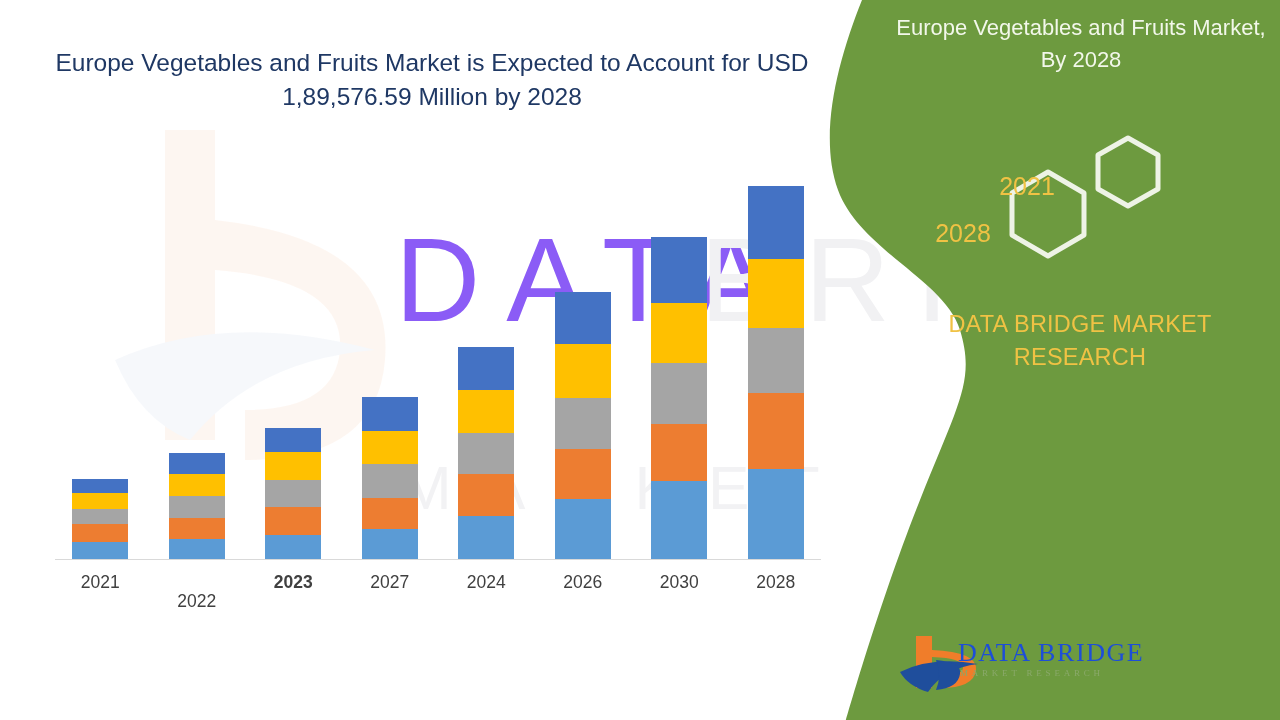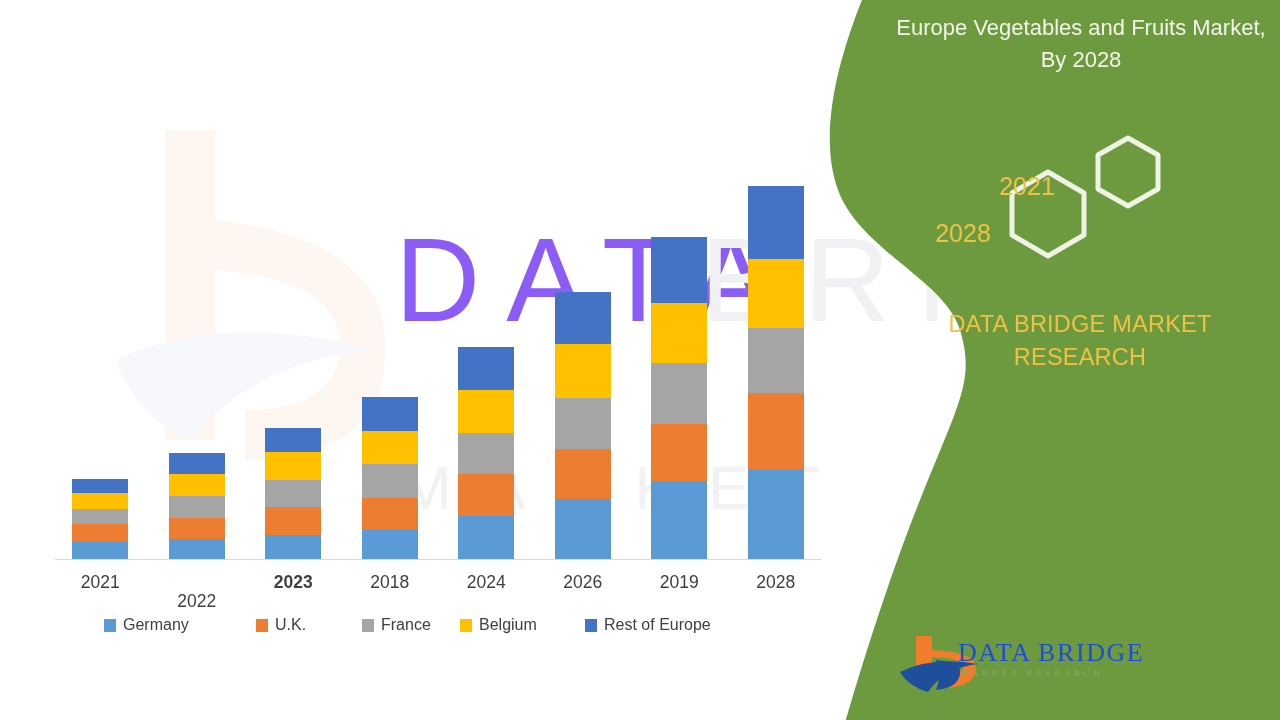--- a/index.html
+++ b/index.html
@@ -165,20 +165,21 @@
       <path d="M70 20 L120 20 L120 330 L70 330 Z" fill="#fbe3d2"></path>
       <path d="M120 110 Q300 130 290 250 Q282 350 150 350 L150 300 Q240 300 245 240 Q250 170 120 160 Z" fill="#fbe3d2"></path>
       <path d="M20 250 Q130 200 280 240 Q160 250 95 330 Q45 310 20 250 Z" fill="#e2e9f3"></path>
     </svg>
     <div class="wm-text" id="wm-data">DATA</div>
     <div class="wm-text" id="wm-bridge">BRIDGE</div>
     <div class="wm-text" id="wm-market">MARKET</div>
     <div class="wm-text" id="wm-research">RESEARCH</div>
   </div>
 
+  <div id="headline">Europe Vegetables and Fruits Market is Expected to Account for USD 1,89,576.59 Million by 2028</div>
 
   <div id="chart">
     <div id="plot">
       <div class="axis-line"></div>
 
     <div class="bar-group" style="left: 20.25px;">
           <div class="seg" style="height: 17px; background: rgb(91, 155, 213);"></div>
           <div class="seg" style="height: 18px; background: rgb(237, 125, 49);"></div>
           <div class="seg" style="height: 15px; background: rgb(165, 165, 165);"></div>
           <div class="seg" style="height: 16px; background: rgb(255, 192, 0);"></div>
@@ -233,49 +234,27 @@
           <div class="seg" style="height: 69px; background: rgb(255, 192, 0);"></div>
           <div class="seg" style="height: 73px; background: rgb(68, 114, 196);"></div>
         </div>
       </div>
   </div>
 
   <div id="xlabels">
       <div class="xlab" style="left: 8.25px;">2021</div>
       <div class="xlab" style="left: 104.75px; margin-top: 19px;">2022</div>
       <div class="xlab" style="left: 201.25px; font-weight: bold;">2023</div>
-      <div class="xlab" style="left: 297.75px;">2018</div>
+      <div class="xlab" style="left: 297.75px;">2027</div>
       <div class="xlab" style="left: 394.25px;">2024</div>
       <div class="xlab" style="left: 490.75px;">2026</div>
-      <div class="xlab" style="left: 587.25px;">2019</div>
+      <div class="xlab" style="left: 587.25px;">2030</div>
       <div class="xlab" style="left: 683.75px;">2028</div>
     </div>
 
-  <div id="legend">
-      <div class="lg-item" style="left: 52px;">
-        <span class="lg-swatch" style="background: rgb(91, 155, 213);"></span>
-        <span>Germany</span>
-      </div>
-      <div class="lg-item" style="left: 204px;">
-        <span class="lg-swatch" style="background: rgb(237, 125, 49);"></span>
-        <span>U.K.</span>
-      </div>
-      <div class="lg-item" style="left: 310px;">
-        <span class="lg-swatch" style="background: rgb(165, 165, 165);"></span>
-        <span>France</span>
-      </div>
-      <div class="lg-item" style="left: 408px;">
-        <span class="lg-swatch" style="background: rgb(255, 192, 0);"></span>
-        <span>Belgium</span>
-      </div>
-      <div class="lg-item" style="left: 533px;">
-        <span class="lg-swatch" style="background: rgb(68, 114, 196);"></span>
-        <span>Rest of Europe</span>
-      </div>
-    </div>
 
   <svg id="green-panel" viewBox="0 0 1280 720" preserveAspectRatio="none">
     <path id="green-shape" d="M 862,0 L 1280,0 L 1280,720 L 846,720
              C 846,720 880,600 920,500
              C 960,400 975,380 960,330
              C 945,280 860,250 838,190
              C 818,135 838,60 862,0 Z" fill="#6d9a3f"></path>
   </svg>
 
   <div id="panel-content">

